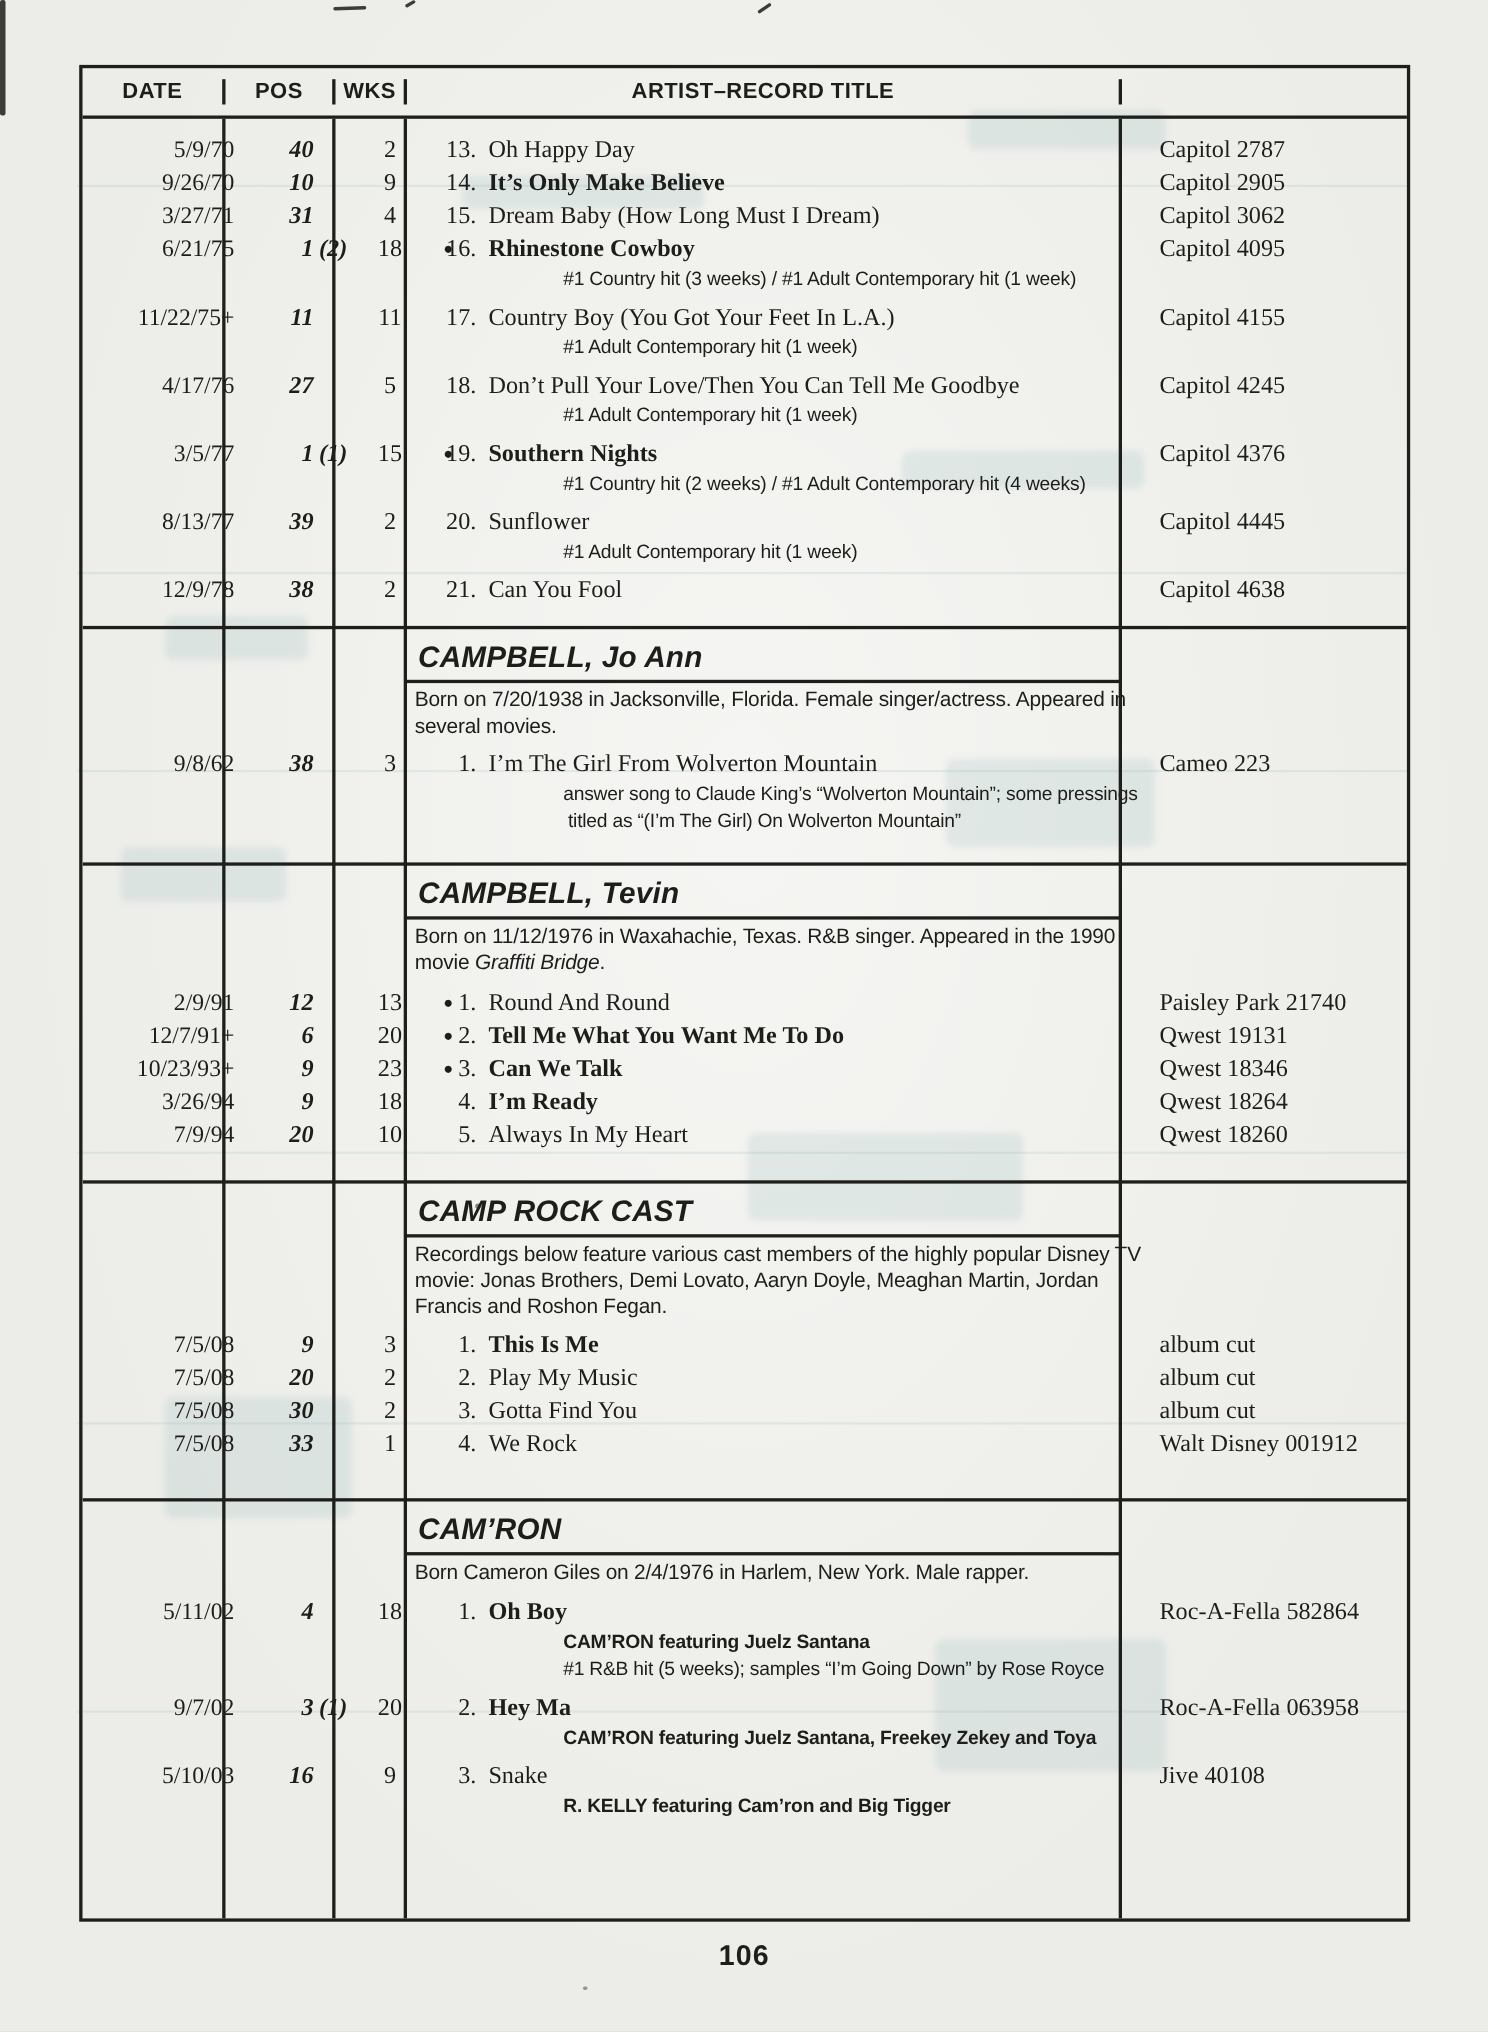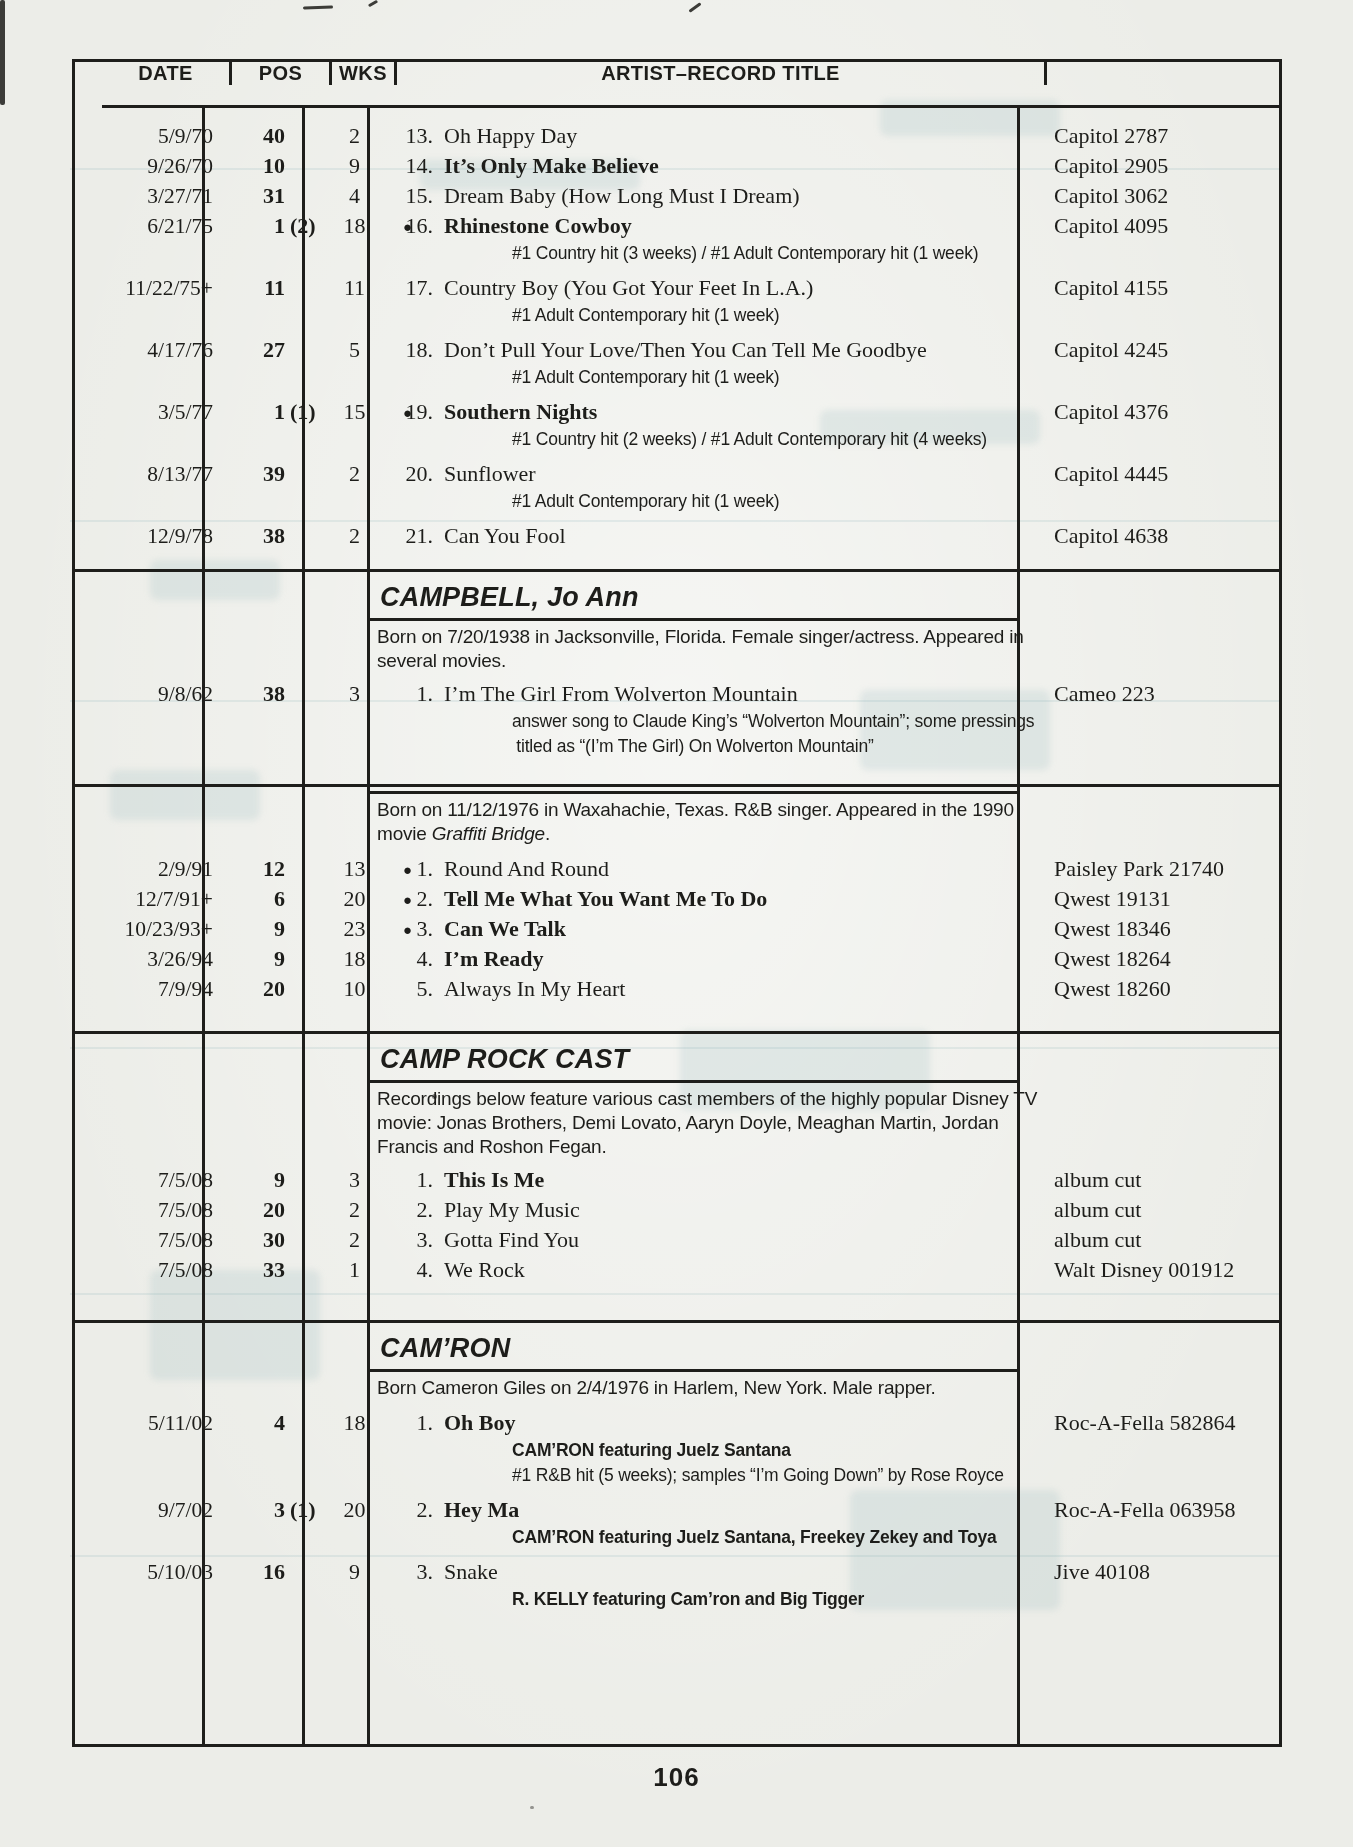--- a/index.html
+++ b/index.html
@@ -41,26 +41,25 @@
   .rtable{
     position:absolute;left:72px;top:59px;width:1210px;height:1688px;
     border:3px solid var(--line);
     box-sizing:border-box;
   }
   .thead{
     height:46px;
     display:flex;
     border-bottom:3px solid var(--line);
     box-sizing:border-box;
-    align-items:flex-start;
+    align-items:center;
     font-family:"Liberation Sans", sans-serif;
     font-weight:bold;
     font-size:20px;
     letter-spacing:0.4px;
-    margin-left:27px;
   }
   .thead .hc{
     display:flex;align-items:center;justify-content:center;
     border-right:3px solid var(--line);
     box-sizing:border-box;
   }
   .hc.h-date{width:130px;}
   .hc.h-pos{width:100px;}
   .hc.h-wks{width:65px;}
   .hc.h-title{width:650px;}
@@ -110,21 +109,21 @@
   .sec[data-idx="2"] .rows{padding-top:8px;}
   .sec[data-idx="3"] .rows{padding-top:6px;}
   .sec[data-idx="4"] .rows{padding-top:8px;}
 
   .entry{display:block;}
   .row{
     display:flex;height:30px;align-items:center;
     font-size:22px;
   }
   .c-date{width:130px;text-align:right;padding-right:8px;box-sizing:border-box;font-size:21.5px;margin-left:16px;}
-  .c-pos{width:101px;font-weight:bold;white-space:nowrap;}
+  .c-pos{width:101px;font-weight:bold;white-space:nowrap;font-style:italic;}
   .c-pos .pm{display:inline-block;width:64px;text-align:right;}
   .c-pos .ps{display:inline-block;padding-left:5px;}
   .c-wks{width:65px;text-align:center;}
   .c-title{width:650px;position:relative;box-sizing:border-box;white-space:nowrap;}
   .c-title .bullet{
     position:absolute;left:16px;top:7px;
     font-size:15px;line-height:15px;
   }
   .c-title .num{display:inline-block;width:46px;text-align:right;margin-right:11px;}
   .c-title .ttl.b{font-weight:bold;}
@@ -289,20 +288,21 @@
                 <div class="c-wks">3</div>
                 <div class="c-title"><span class="num">1.</span><span class="ttl">I’m The Girl From Wolverton Mountain</span></div>
                 <div class="c-label">Cameo 223</div>
               </div>
               <div class="note">answer song to Claude King’s “Wolverton Mountain”; some pressings</div>
               <div class="note center">titled as “(I’m The Girl) On Wolverton Mountain”</div>
             </div>
           </div>
         </div>
         <div class="sec with-sep" data-idx="2">
+          <div class="artist-head">CAMPBELL, Tevin</div>
           <div class="head-rule"></div>
           <div class="bio"><span>Born on 11/12/1976 in Waxahachie, Texas. R&amp;B singer. Appeared in the 1990 movie </span><span class="it">Graffiti Bridge</span><span>.</span></div>
           <div class="rows">
             <div class="entry">
               <div class="row">
                 <div class="c-date">2/9/91</div>
                 <div class="c-pos"><span class="pm">12</span></div>
                 <div class="c-wks">13</div>
                 <div class="c-title"><span class="bullet">●</span><span class="num">1.</span><span class="ttl">Round And Round</span></div>
                 <div class="c-label">Paisley Park 21740</div>

